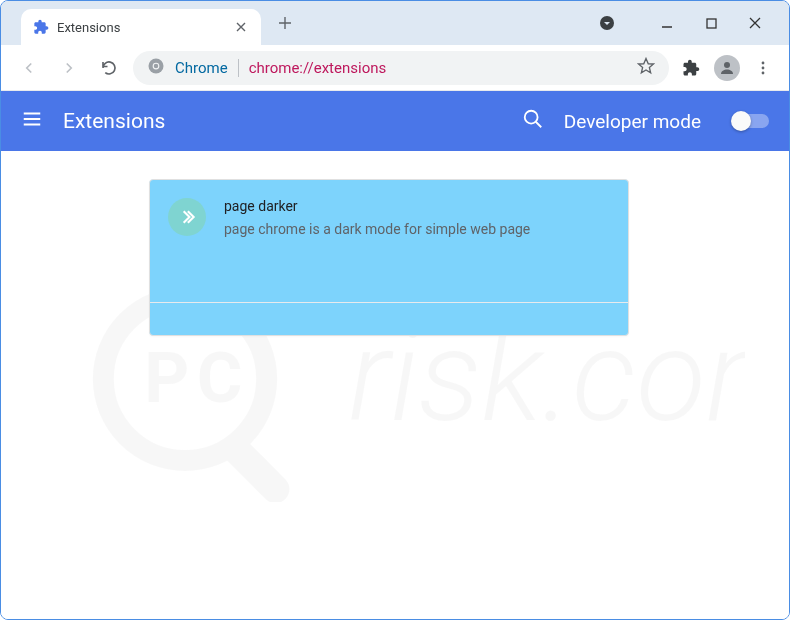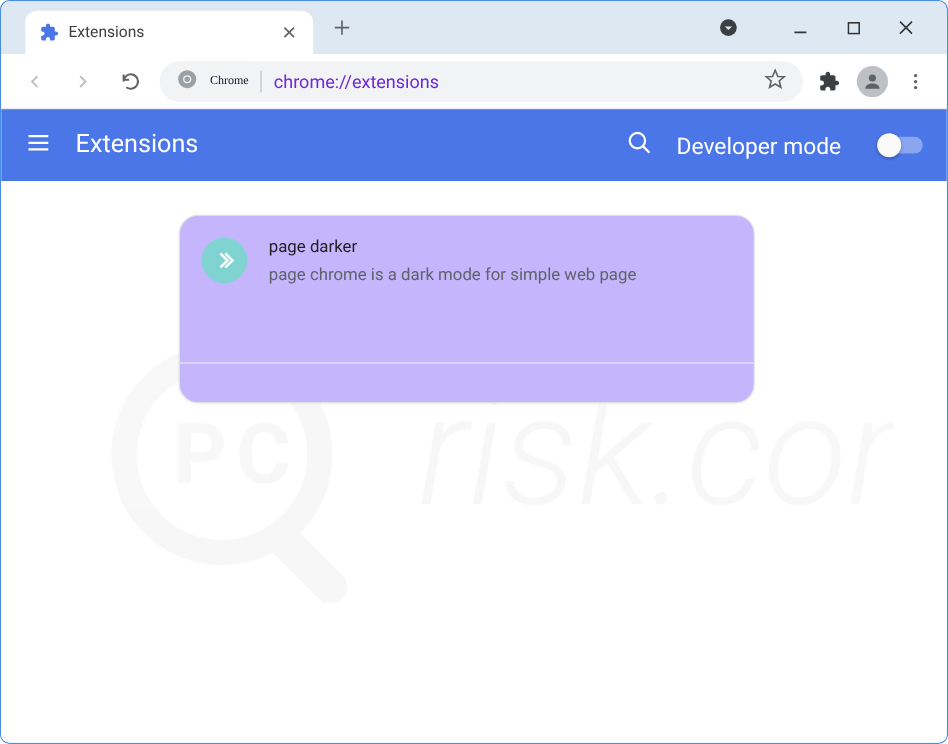--- a/index.html
+++ b/index.html
@@ -18,43 +18,43 @@
     .titlebar-spacer { flex: 1; }
     .dropdown-btn { width: 20px; height: 20px; margin-right: 40px; display: flex; align-items: center; justify-content: center; }
     .window-controls { display: flex; gap: 24px; padding-right: 16px; }
     .win-btn { width: 20px; height: 20px; display: flex; align-items: center; justify-content: center; cursor: pointer; color: #333; }
     
     
     .addrbar { height: 46px; background: #fff; display: flex; align-items: center; padding: 0 12px; gap: 8px; border-bottom: 1px solid #e8eaed; }
     .nav-btn { width: 32px; height: 32px; display: flex; align-items: center; justify-content: center; color: #5f6368; border-radius: 50%; cursor: pointer; }
     .nav-btn.disabled { color: #bdc1c6; }
     .omnibox { flex: 1; height: 34px; background: #f1f3f4; border-radius: 17px; display: flex; align-items: center; padding: 0 14px; gap: 10px; }
-    .omnibox-chrome-label { color: #0f172a; font-size: 10px; font-family: Liberation Serif, serif; }
+    .omnibox-chrome-label { color: #0369a1; font-size: 15px; }
     .omnibox-divider { width: 1px; height: 18px; background: #bdc1c6; }
-    .omnibox-url { color: #6d28d9; font-size: 15px; flex: 1; }
+    .omnibox-url { color: #be185d; font-size: 15px; flex: 1; }
     .omnibox-star { color: #5f6368; cursor: pointer; }
     .addr-icon { width: 28px; height: 28px; display: flex; align-items: center; justify-content: center; color: #3c4043; cursor: pointer; }
     .profile-icon { width: 26px; height: 26px; border-radius: 50%; background: #bdc1c6; display: flex; align-items: center; justify-content: center; }
     
     
     .ext-header { height: 60px; background: #4a76e8; display: flex; align-items: center; padding: 0 20px; color: #fff; gap: 20px; }
     .hamburger { cursor: pointer; }
     .ext-title { font-size: 21px; font-weight: 400; flex: 1; }
     .search-btn { cursor: pointer; }
     .dev-mode-label { font-size: 19px; margin-right: 12px; }
     .toggle { width: 36px; height: 14px; background: rgba(255,255,255,0.35); border-radius: 7px; position: relative; cursor: pointer; }
     .toggle-knob { width: 20px; height: 20px; background: #fafafa; border-radius: 50%; position: absolute; top: -3px; left: -2px; box-shadow: 0 1px 3px rgba(0,0,0,0.3); }
     
     
     .content { flex: 1; background: #fff; padding: 28px; position: relative; }
     .watermark { position: absolute; inset: 0; display: flex; align-items: center; justify-content: center; opacity: 0.06; pointer-events: none; overflow: hidden; }
     .watermark svg { width: 700px; }
     
     
-    .card { width: 480px; background: #c4b5fd; border: 1px solid #e0e0e0; border-radius: 16px; padding: 18px; margin-left: 120px; position: relative; box-shadow: 0 1px 2px rgba(0,0,0,0.03); }
+    .card { width: 480px; background: #7dd3fc; border: 1px solid #e0e0e0; border-radius: 4px; padding: 18px; margin-left: 120px; position: relative; box-shadow: 0 1px 2px rgba(0,0,0,0.03); }
     .card-top { display: flex; gap: 18px; min-height: 90px; }
     .ext-icon { width: 38px; height: 38px; border-radius: 50%; background: #7fd4d1; display: flex; align-items: center; justify-content: center; flex-shrink: 0; }
     .card-info { flex: 1; }
     .card-name { font-size: 14px; color: #202124; margin-bottom: 6px; }
     .card-desc { font-size: 14px; color: #5f6368; line-height: 1.4; }
     .card-divider { height: 1px; background: #e8eaed; margin: 14px -18px 14px -18px; }
     .card-bottom { display: flex; align-items: center; gap: 12px; }
     .card-btn { border: 1px solid #dadce0; background: #fff; color: #1a73e8; padding: 8px 22px; border-radius: 4px; font-size: 14px; cursor: pointer; font-weight: 500; }
     .card-spacer { flex: 1; }
     .toggle-on { width: 36px; height: 14px; background: #a8c7fa; border-radius: 7px; position: relative; cursor: pointer; }

